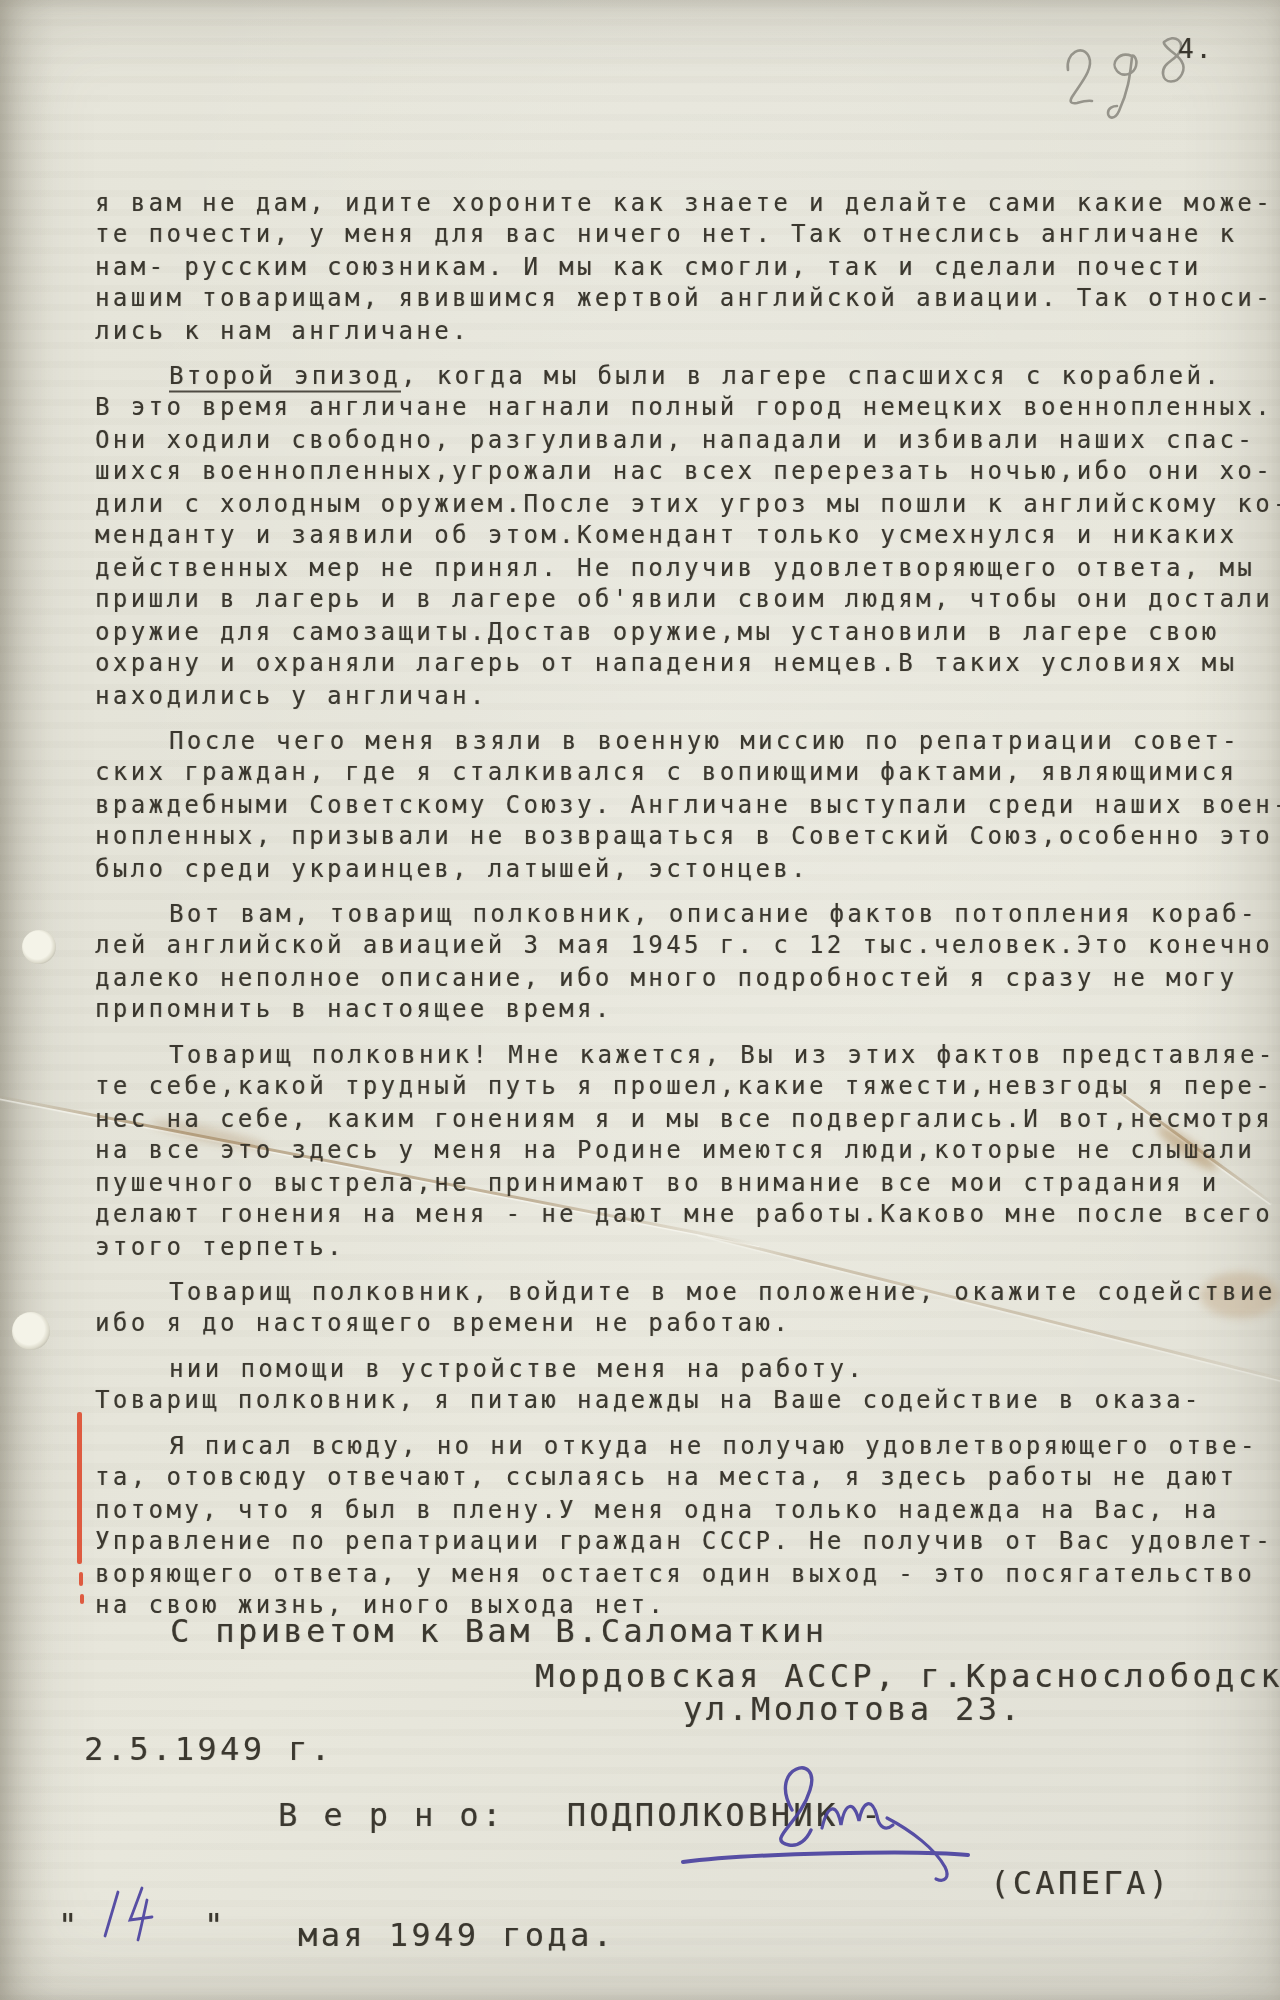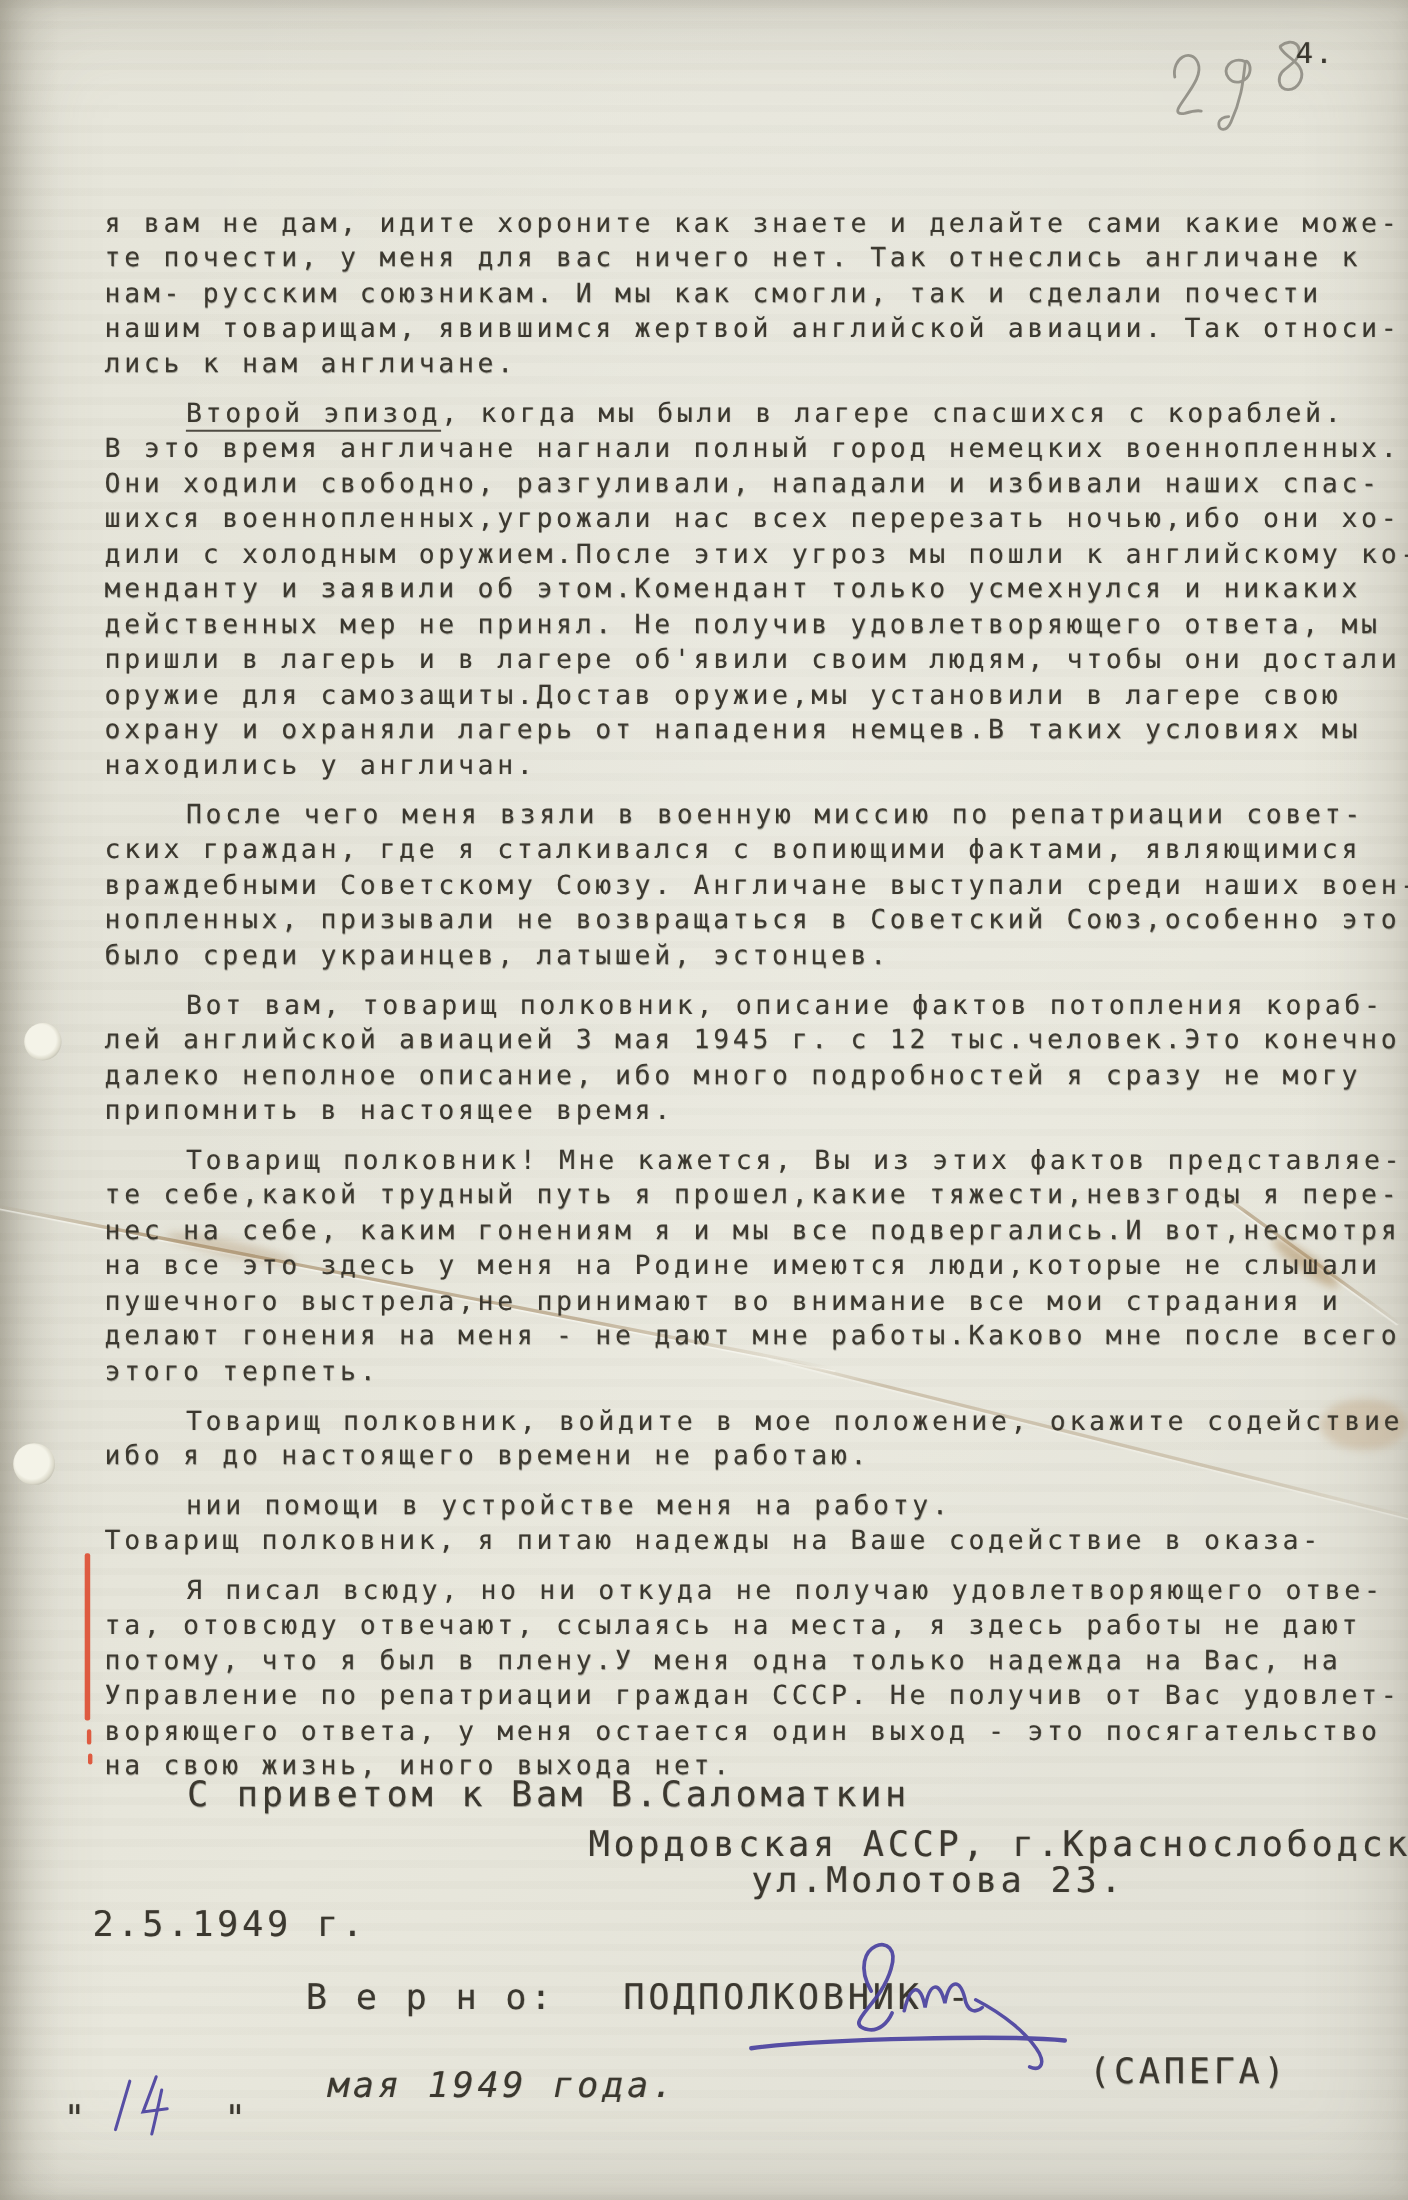--- a/index.html
+++ b/index.html
@@ -161,14 +161,14 @@
 
   <div class="typed" style="left:58px;top:1906px;">"</div>
   <svg style="left:96px;top:1880px;" width="70" height="68" viewBox="0 0 70 68">
     <g fill="none" stroke="#4b42a0" stroke-width="2.8" stroke-linecap="round" opacity="0.92">
       <path d="M22,12 C18,26 13,42 9,56"></path>
       <path d="M46,8 C41,22 37,32 34,40 L56,37"></path>
       <path d="M51,20 C48,34 45,48 42,60"></path>
     </g>
   </svg>
   <div class="typed" style="left:204px;top:1906px;">"</div>
-  <div class="typed" style="left:298px;top:1876px;font-style:italic;">мая 1949 года.</div>
+  <div class="typed" style="left:298px;top:1916px;">мая 1949 года.</div>
 </div>
 
 </body></html>

